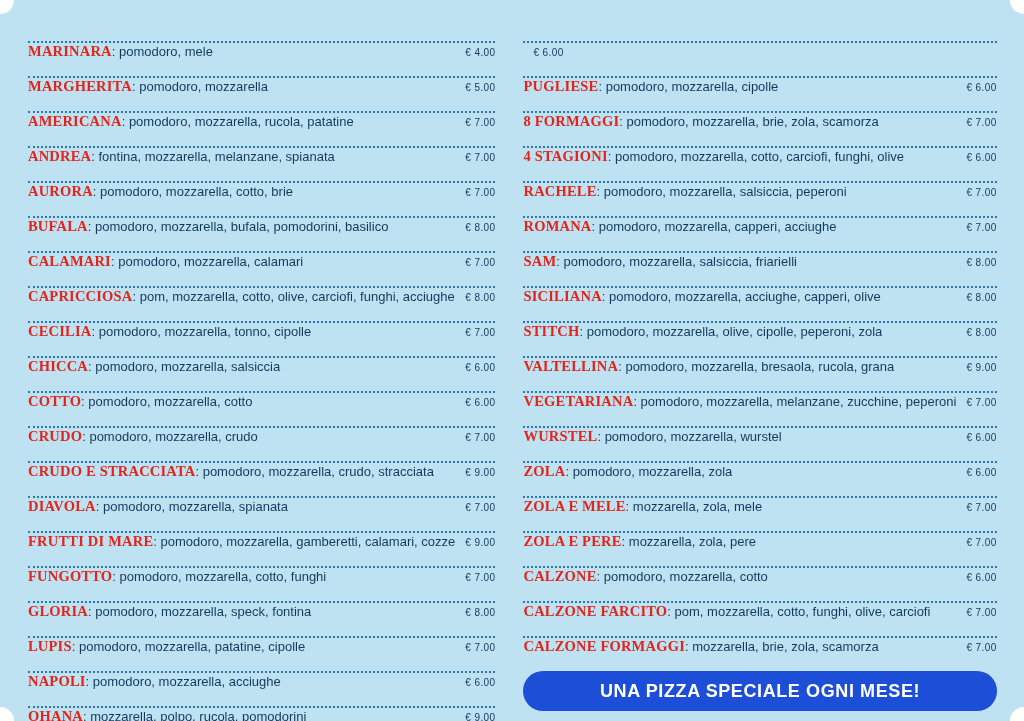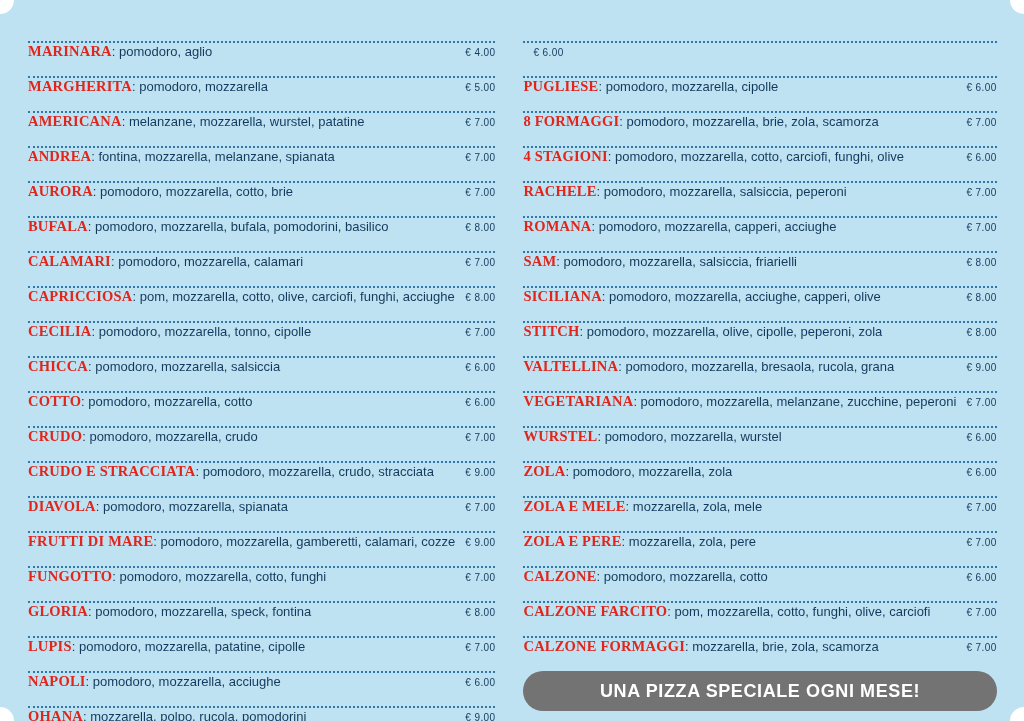--- a/index.html
+++ b/index.html
@@ -61,21 +61,21 @@
     font-size: 10px;
     font-weight: normal;
     white-space: nowrap;
     margin-left: 10px;
     line-height: 22px;
     letter-spacing: 0.4px;
     margin-top: 28px;
   }
   .special-banner {
     margin-top: 18px;
-    background: #737373;
+    background: #1d4ed8;
     color: #ffffff;
     border-radius: 22px;
     height: 40px;
     display: flex;
     align-items: center;
     justify-content: center;
     font-weight: bold;
     font-size: 18px;
     letter-spacing: 0.6px;
   }
@@ -98,29 +98,29 @@
 
 <div class="menu-page">
 
   <div class="corner tl"></div>
   <div class="corner tr"></div>
   <div class="corner bl"></div>
   <div class="corner br"></div>
 
   <div class="column" id="left-column">
       <div class="menu-item">
-        <div class="item-text"><span class="item-name">MARINARA</span><span class="item-desc">: </span><span class="item-desc">pomodoro, aglio</span></div>
+        <div class="item-text"><span class="item-name">MARINARA</span><span class="item-desc">: </span><span class="item-desc">pomodoro, mele</span></div>
         <div class="item-price">€ 4.00</div>
       </div>
       <div class="menu-item">
         <div class="item-text"><span class="item-name">MARGHERITA</span><span class="item-desc">: </span><span class="item-desc">pomodoro, mozzarella</span></div>
         <div class="item-price">€ 5.00</div>
       </div>
       <div class="menu-item">
-        <div class="item-text"><span class="item-name">AMERICANA</span><span class="item-desc">: </span><span class="item-desc">melanzane, mozzarella, wurstel, patatine</span></div>
+        <div class="item-text"><span class="item-name">AMERICANA</span><span class="item-desc">: </span><span class="item-desc">pomodoro, mozzarella, rucola, patatine</span></div>
         <div class="item-price">€ 7.00</div>
       </div>
       <div class="menu-item">
         <div class="item-text"><span class="item-name">ANDREA</span><span class="item-desc">: </span><span class="item-desc">fontina, mozzarella, melanzane, spianata</span></div>
         <div class="item-price">€ 7.00</div>
       </div>
       <div class="menu-item">
         <div class="item-text"><span class="item-name">AURORA</span><span class="item-desc">: </span><span class="item-desc">pomodoro, mozzarella, cotto, brie</span></div>
         <div class="item-price">€ 7.00</div>
       </div>

